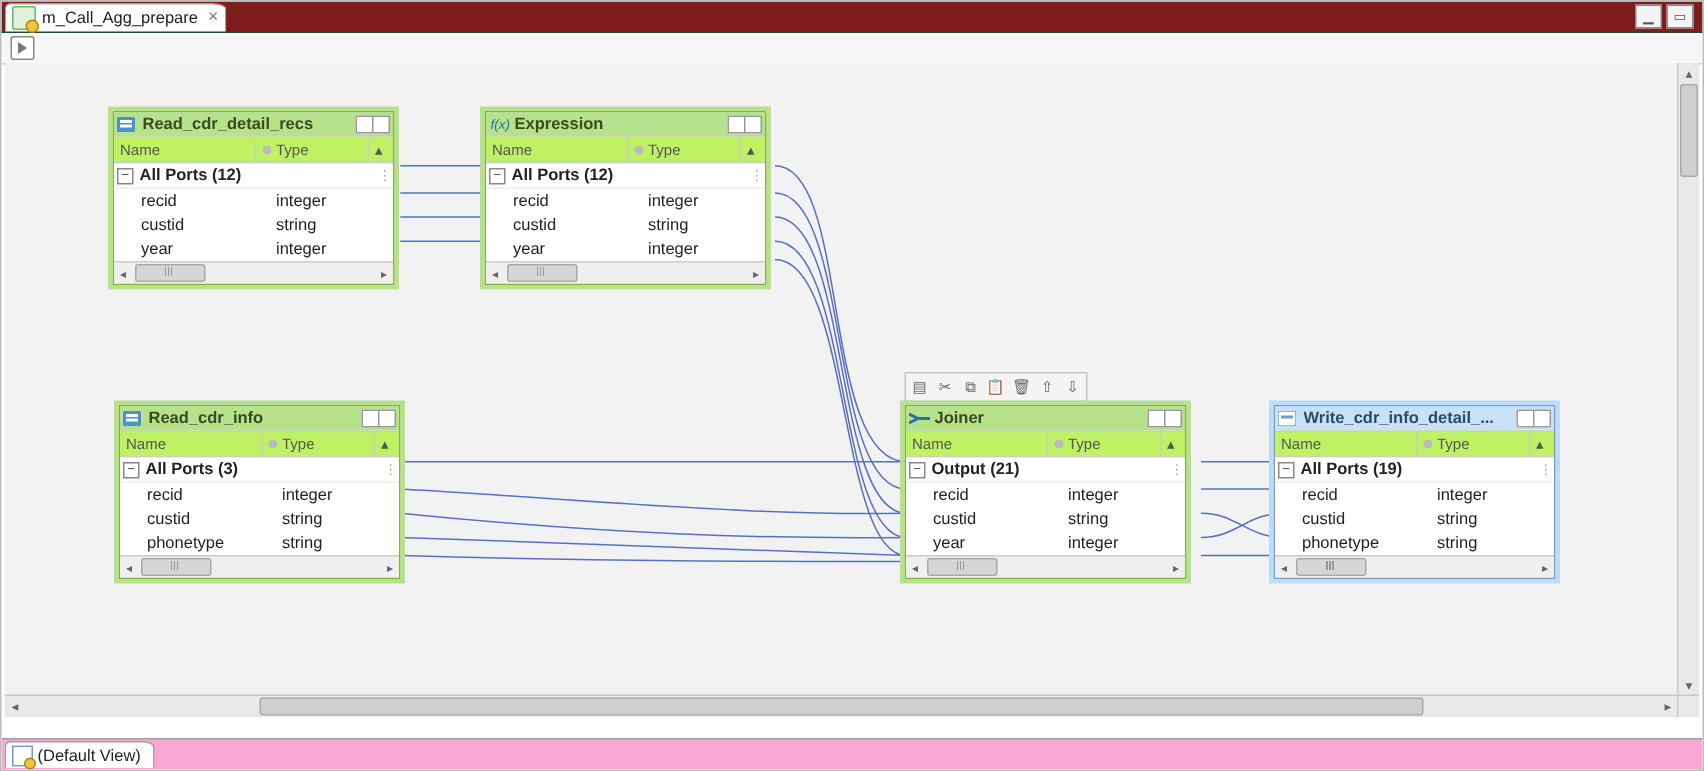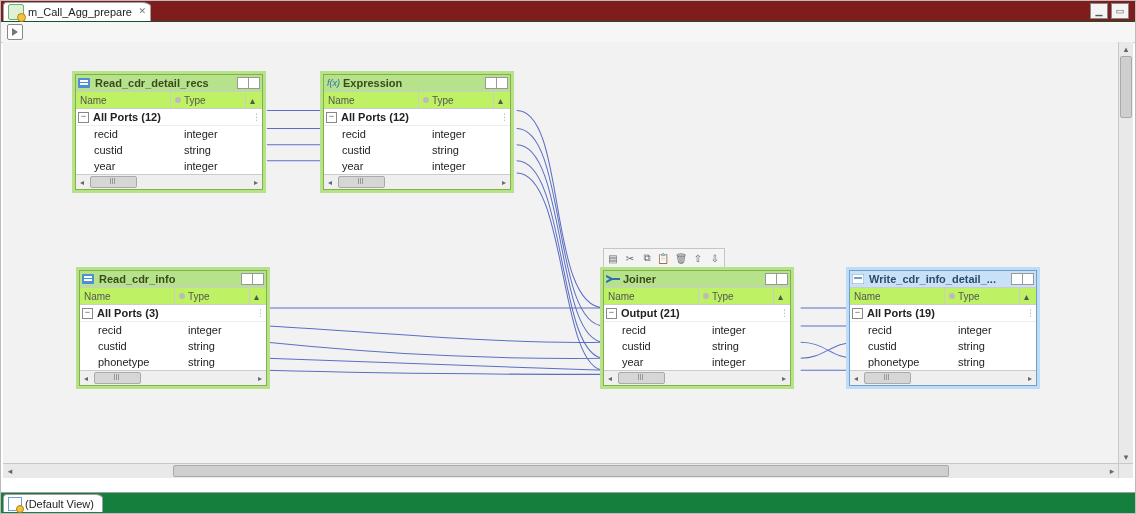--- a/index.html
+++ b/index.html
@@ -53,21 +53,21 @@
   .node .row .c1{width:90px;padding-left:18px;}
   .node .row .c2{flex:1;}
   .node .nsb{height:14px;border-top:1px solid #ccc;background:#efefef;position:relative;}
   .node .nsb .arr{position:absolute;top:0;bottom:0;width:12px;display:flex;align-items:center;justify-content:center;font-size:8px;color:#666;}
   .node .nsb .thumb{position:absolute;top:1px;bottom:1px;left:14px;width:45px;background:#d6d6d6;border:1px solid #aaa;border-radius:2px;}
   .node .nsb .grip{position:absolute;top:3px;left:34px;width:6px;height:6px;background:repeating-linear-gradient(90deg,#999 0 1px,transparent 1px 2px);}
   
   .mini-tb{position:absolute;display:flex;gap:1px;border:1px solid #c6c6c6;background:#f4f4f4;padding:1px;}
   .mini-tb span{width:16px;height:16px;display:inline-flex;align-items:center;justify-content:center;color:#666;font-size:10px;cursor:pointer;}
   
-  .footer{position:absolute;left:0;right:0;bottom:0;height:20px;background:#15803d;border-top:1px solid #a0a0a0;margin-top:38px;}
+  .footer{position:absolute;left:0;right:0;bottom:0;height:20px;background:#f9a8d4;border-top:1px solid #a0a0a0;margin-top:38px;}
   .footer .ftab{position:absolute;left:2px;top:1px;height:17px;background:#fff;border:1px solid #a0a0a0;border-bottom:0;border-top-left-radius:4px;border-top-right-radius:8px 4px;padding:0 8px 0 4px;display:flex;align-items:center;gap:3px;}
   .footer .fico{width:12px;height:12px;background:#fff;border:1px solid #6d9fcf;display:inline-block;position:relative;}
   .footer .fico:after{content:"";position:absolute;right:-3px;bottom:-3px;width:6px;height:6px;background:#f3c242;border-radius:50%;border:1px solid #b38600;}
 </style>
 </head>
 <body>
 
 <div class="window">
   <div class="tabbar">
     <div class="tab">

